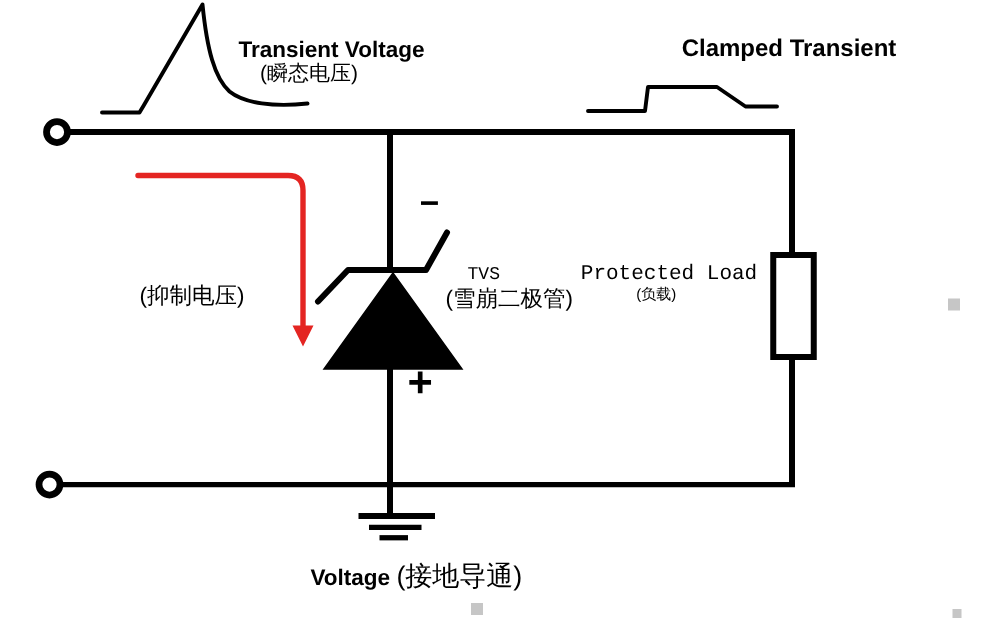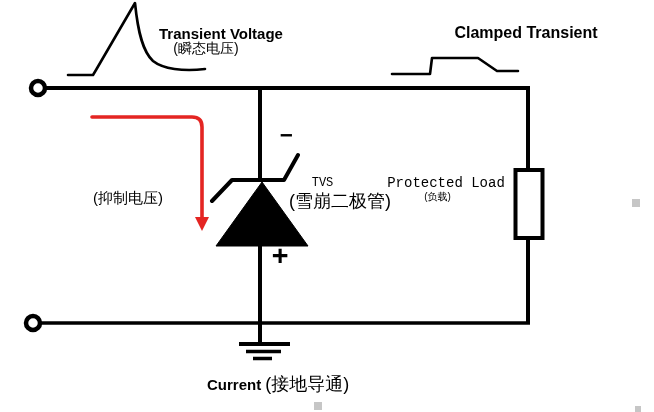--- a/index.html
+++ b/index.html
@@ -53,27 +53,27 @@
   </svg>
 
   <div class="lbl en-bold center" style="left:150px;top:26px;width:142px;">Transient Voltage</div>
   <div class="lbl zh center" style="left:150px;top:41px;width:112px;">(瞬态电压)</div>
 
   <div class="lbl en-bold-lg center" style="left:436px;top:25px;width:180px;">Clamped Transient</div>
 
   <div class="lbl zh center" style="left:36px;top:190px;width:184px;font-size:15px;">(抑制电压)</div>
 
   <div class="lbl mono center" style="left:300px;top:177px;width:45px;font-size:12px;">TVS</div>
-  <div class="lbl zh center" style="left:288px;top:192px;width:103px;font-size:18px;text-align:right;">(雪崩二极管)</div>
+  <div class="lbl zh center" style="left:288px;top:192px;width:103px;font-size:15px;">(雪崩二极管)</div>
 
   <div class="lbl mono center" style="left:386px;top:176px;width:120px;font-size:14px;">Protected Load</div>
   <div class="lbl zh center" style="left:405px;top:192px;width:65px;font-size:10px;">(负载)</div>
 
   <div class="lbl" style="left:207px;top:375px;font-size:15px;">
-    <span class="en-bold">Current</span>
+    <span class="en-bold">Voltage</span>
     <span class="zh" style="font-size:18px;">(接地导通)</span>
   </div>
 
   <div class="lbl polarity" style="left:280px;top:124px;font-size:21px;">−</div>
   <div class="lbl polarity" style="left:272px;top:241px;font-size:27px;">+</div>
 
   <div class="artifact" style="left: 632px; top: 199px; width: 8px; height: 8px; background-color: rgb(198, 198, 198);"></div>
   <div class="artifact" style="left: 314px; top: 402px; width: 8px; height: 8px; background-color: rgb(198, 198, 198);"></div>
   <div class="artifact" style="left: 635px; top: 406px; width: 6px; height: 6px; background-color: rgb(198, 198, 198);"></div>
 </div>

